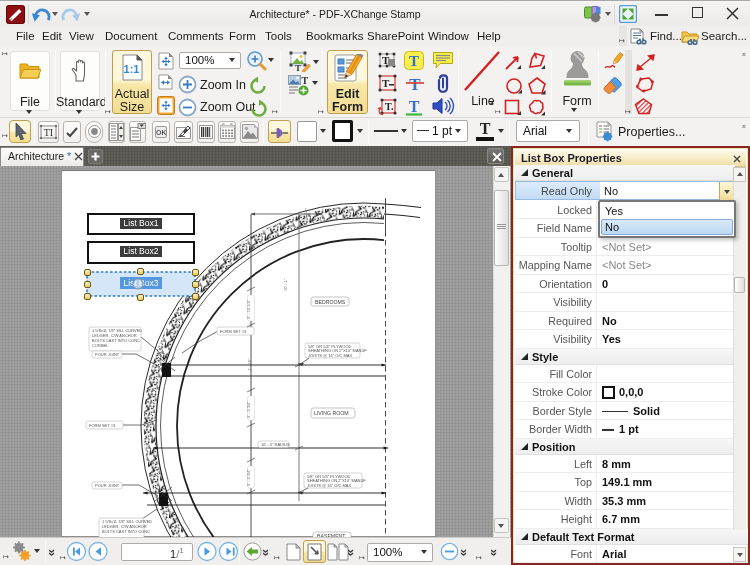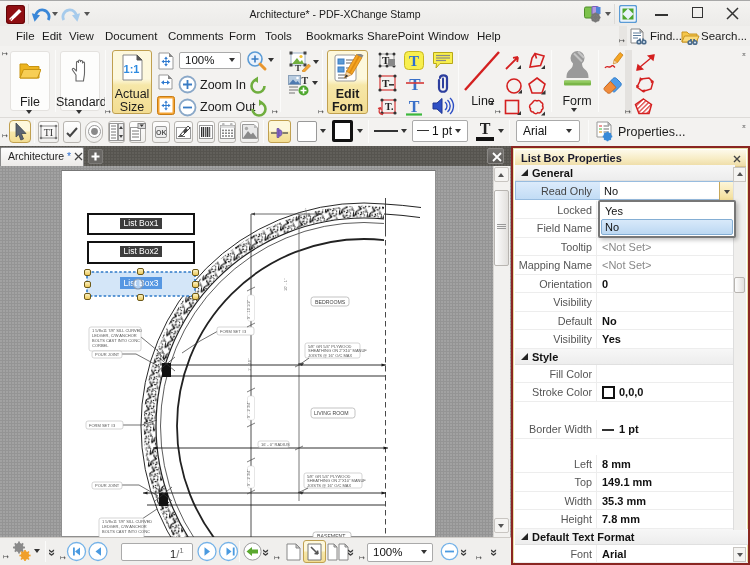--- a/index.html
+++ b/index.html
@@ -911,54 +911,59 @@
         <div class="pval" style="color:#888;font-weight:normal;padding-left:3px">&lt;Not Set&gt;</div>
       </div>
   <div class="prow" style="top:125.5px">
         <div class="plab">Orientation</div>
         <div class="pval" style="padding-left:3px">0</div>
       </div>
   <div class="prow" style="top:144px">
         <div class="plab">Visibility</div>
       </div>
   <div class="prow" style="top:162.5px">
-        <div class="plab">Default</div>
+        <div class="plab">Required</div>
         <div class="pval" style="padding-left:3px">No</div>
       </div>
   <div class="prow" style="top:181px">
         <div class="plab">Visibility</div>
         <div class="pval" style="padding-left:3px">Yes</div>
       </div>
   <div class="sect" style="top:199.5px"><span class="tri"></span>Style</div>
   <div class="prow" style="top:215.5px">
         <div class="plab">Fill Color</div>
       </div>
   <div class="prow" style="top:234px">
         <div class="plab">Stroke Color</div>
         <div class="pval" style="padding-left:3px"><span class="swatch" style="border:2.5px solid #111"></span>0,0,0</div>
       </div>
+  <div class="prow" style="top:252.5px">
+        <div class="plab">Border Style</div>
+        <div class="pval" style="padding-left:3px"><span style="display:inline-block;width:26px;height:1.5px;background:#333;vertical-align:middle;margin-right:5px"></span>Solid</div>
+      </div>
   <div class="prow" style="top:271px">
         <div class="plab">Border Width</div>
         <div class="pval" style="padding-left:3px"><span style="display:inline-block;width:12px;height:1.5px;background:#333;vertical-align:middle;margin-right:5px"></span>1 pt</div>
       </div>
+  <div class="sect" style="top:289.5px"><span class="tri"></span>Position</div>
   <div class="prow" style="top:305.5px">
         <div class="plab">Left</div>
         <div class="pval" style="padding-left:3px">8 mm</div>
       </div>
   <div class="prow" style="top:324px">
         <div class="plab">Top</div>
         <div class="pval" style="padding-left:3px">149.1 mm</div>
       </div>
   <div class="prow" style="top:342.5px">
         <div class="plab">Width</div>
         <div class="pval" style="padding-left:3px">35.3 mm</div>
       </div>
   <div class="prow" style="top:361px">
         <div class="plab">Height</div>
-        <div class="pval" style="padding-left:3px">7.8 mm</div>
+        <div class="pval" style="padding-left:3px">6.7 mm</div>
       </div>
   <div class="sect" style="top:379.5px;width:233px"><span class="tri"></span>Default Text Format</div>
   <div class="prow" style="top:395.5px;width:233px">
         <div class="plab">Font</div>
         <div class="pval" style="padding-left:3px">Arial</div>
       </div>
 
   <div style="position:absolute;right:1px;top:18px;width:13px;height:363px;background:#f0efed;border-left:1px solid #ddd"></div>
   <div style="position:absolute;right:1px;top:18px;width:13px;height:15px;background:#f5f4f2;border:1px solid #c8c5c1"></div>
   <div style="position:absolute;right:4px;top:23px;width:0;height:0;border-left:3px solid transparent;border-right:3px solid transparent;border-bottom:4px solid #555"></div>

